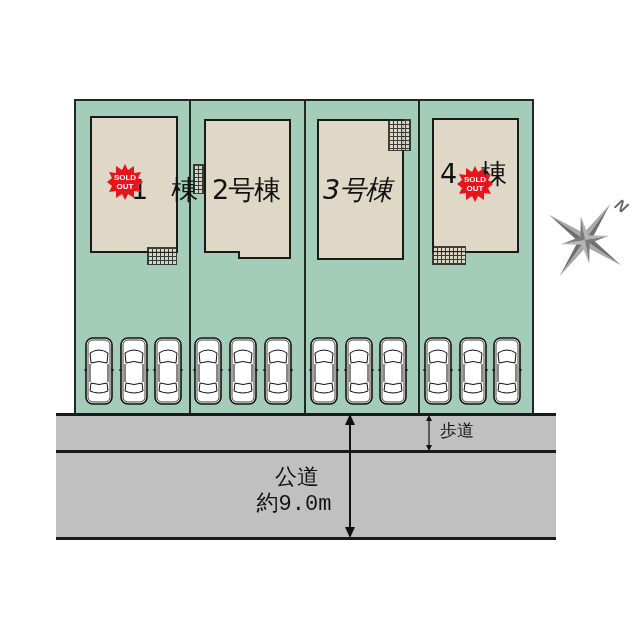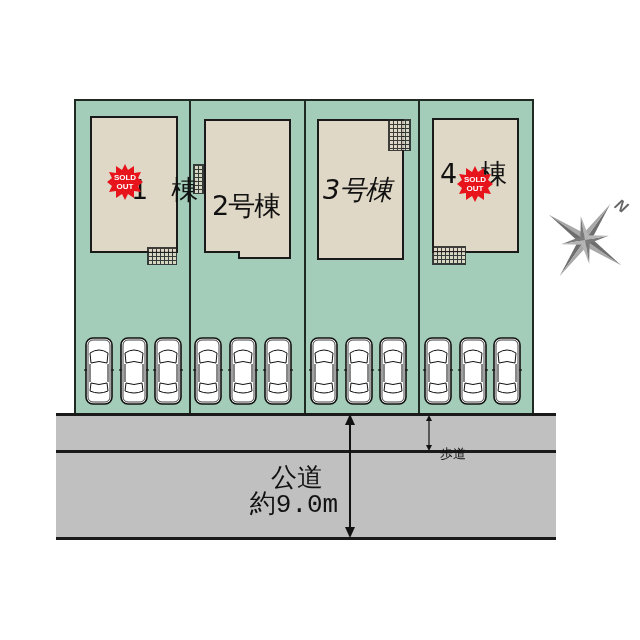--- a/index.html
+++ b/index.html
@@ -6,21 +6,21 @@
   body{width:640px;height:640px;position:relative;overflow:hidden;font-family:"DejaVu Sans",sans-serif;}
   .abs{position:absolute;}
   .lot{position:absolute;background:#a3cdb8;border:2px solid #1e2a22;box-sizing:border-box;}
   .bldg{position:absolute;background:#e0d8c6;border:2px solid #1a1a1a;box-sizing:border-box;}
   .label{position:absolute;font-size:27px;color:#111;font-weight:normal;letter-spacing:-1px;white-space:nowrap;}
   .grid{position:absolute;background-color:#e0d8c6;
         background-image:linear-gradient(#222 1px,transparent 1px),linear-gradient(90deg,#222 1px,transparent 1px);
         background-size:4px 4px;border:1px solid #222;box-sizing:border-box;opacity:.85}
   .road{position:absolute;background:#c0c0c0;}
   .hline{position:absolute;height:3px;background:#1a1a1a;}
-  .roadtext{position:absolute;font-size:26px;color:#111;text-align:center;line-height:30px;}
+  .roadtext{position:absolute;font-size:22px;color:#111;text-align:center;line-height:30px;}
   .car{position:absolute;width:30px;height:68px;}
 </style>
 </head>
 <body>
 
 <div class="lot" style="left:74px;top:99px;width:117px;height:316px;"></div>
 <div class="lot" style="left:189px;top:99px;width:117px;height:316px;"></div>
 <div class="lot" style="left:304px;top:99px;width:116px;height:316px;"></div>
 <div class="lot" style="left:418px;top:99px;width:116px;height:316px;"></div>
 
@@ -32,21 +32,21 @@
 <svg class="abs" style="left:107px;top:164px;" width="36" height="36" viewBox="0 0 36 36">
   <polygon fill="#e8141c" points="18,0 21,6 27,2 27,9 34,8 31,14 36,18 31,22 34,28 27,27 27,34 21,30 18,36 15,30 9,34 9,27 2,28 5,22 0,18 5,14 2,8 9,9 9,2 15,6"></polygon>
   <text x="18" y="16" font-size="8" fill="#fff" text-anchor="middle" font-family="Liberation Sans, sans-serif" font-weight="bold">SOLD</text>
   <text x="18" y="25" font-size="8" fill="#fff" text-anchor="middle" font-family="Liberation Sans, sans-serif" font-weight="bold">OUT</text>
 </svg>
 
 <svg class="abs" style="left:204px;top:119px;" width="88" height="142" viewBox="0 0 88 142">
   <polygon points="1,1 86,1 86,139 35,139 35,133 1,133" fill="#e0d8c6" stroke="#1a1a1a" stroke-width="2"></polygon>
 </svg>
 <div class="grid" style="left:193px;top:164px;width:11px;height:30px;"></div>
-<div class="label" style="left:212px;top:172px;margin-top:16px;">
+<div class="label" style="left:212px;top:172px;">
   <span>2</span><span>号棟</span>
 </div>
 
 <div class="bldg" style="left:317px;top:119px;width:87px;height:141px;"></div>
 <div class="grid" style="left:388px;top:119px;width:23px;height:32px;"></div>
 <div class="label" style="left:323px;top:172px;font-style:italic;">
   <span>3</span><span>号棟</span>
 </div>
 
 <div class="bldg" style="left:432px;top:118px;width:87px;height:135px;"></div>
@@ -121,21 +121,21 @@
   <line x1="7" y1="6" x2="7" y2="118" stroke="#111" stroke-width="2"></line>
   <polygon points="7,0 2,11 12,11" fill="#111"></polygon>
   <polygon points="7,124 2,113 12,113" fill="#111"></polygon>
 </svg>
 
 <svg class="abs" style="left:424px;top:415px;" width="10" height="36" viewBox="0 0 10 36">
   <line x1="5" y1="3" x2="5" y2="33" stroke="#111" stroke-width="1.2"></line>
   <polygon points="5,0 2,6 8,6" fill="#111"></polygon>
   <polygon points="5,36 2,30 8,30" fill="#111"></polygon>
 </svg>
-<div class="roadtext" style="left:440px;top:420px;font-size:13px;line-height:20px;margin-top:24px;">歩道</div>
+<div class="roadtext" style="left:440px;top:420px;font-size:17px;line-height:20px;">歩道</div>
 <div class="roadtext" style="left:262px;top:462px;width:70px;">公道</div>
 <div class="roadtext" style="left:244px;top:490px;width:100px;font-family:Liberation Mono, monospace;">約9.0m</div>
 
 <svg class="abs" style="left:545px;top:188px;" width="90" height="100" viewBox="0 0 90 100">
   <g transform="translate(40,52) rotate(35)">
     <polygon points="0,-44 5,-5 0,0" fill="#6e6e6e"></polygon>
     <polygon points="0,-44 -5,-5 0,0" fill="#a8a8a8"></polygon>
     <polygon points="0,44 -5,5 0,0" fill="#6e6e6e"></polygon>
     <polygon points="0,44 5,5 0,0" fill="#a8a8a8"></polygon>
     <polygon points="-44,0 -5,-5 0,0" fill="#a8a8a8"></polygon>

